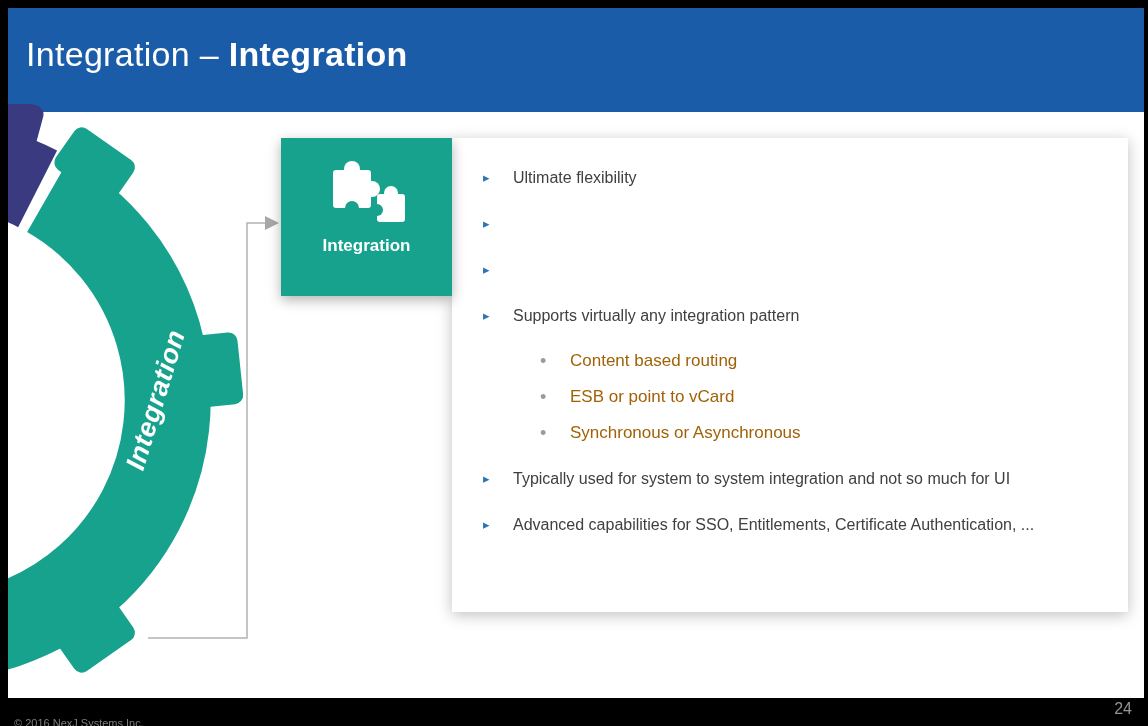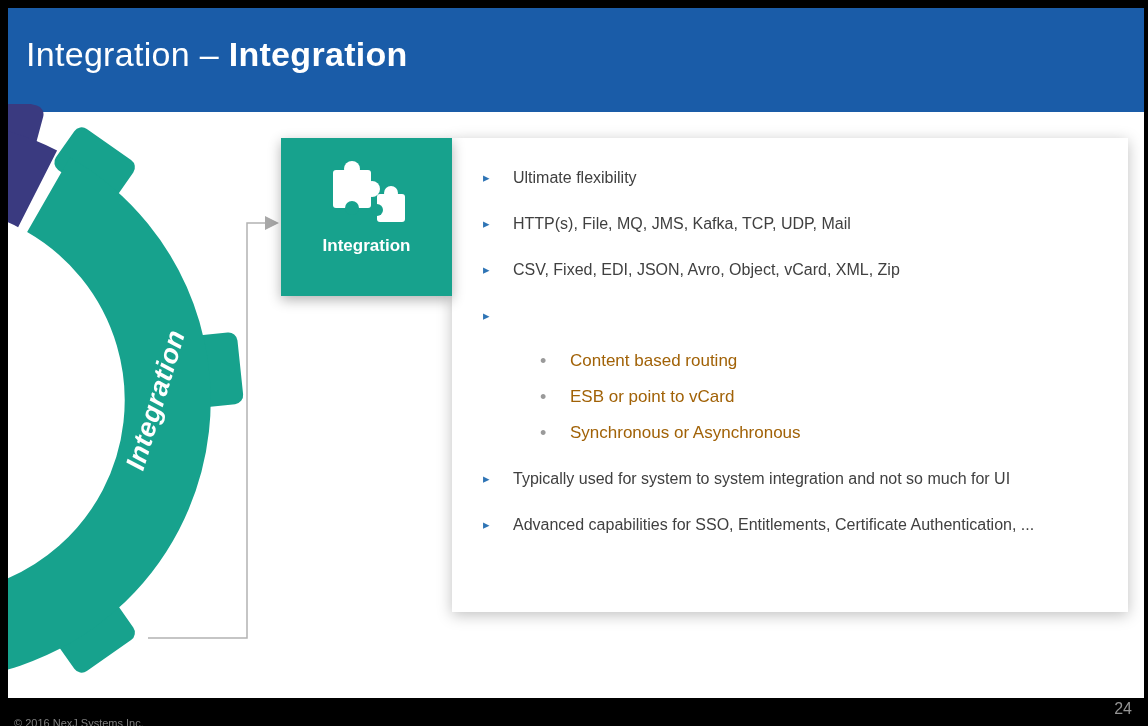--- a/index.html
+++ b/index.html
@@ -130,28 +130,27 @@
     <div class="box-label">Integration</div>
   </div>
 
   <div class="card">
     <div class="b">
       <span class="mk">▸</span>
       <span class="tx">Ultimate flexibility</span>
     </div>
     <div class="b">
       <span class="mk">▸</span>
-      <span class="tx">HTTP(s), File, MQ, JMS, Kafka, TCP, UDP, Mail</span>
     </div>
     <div class="b">
       <span class="mk">▸</span>
-      <span class="tx">CSV, Fixed, EDI, JSON, Avro, Object, vCard, XML, Zip</span>
     </div>
     <div class="b">
       <span class="mk">▸</span>
+      <span class="tx">Supports virtually any integration pattern</span>
     </div>
     <div class="sb">
       <span class="mk">•</span>
       <span class="tx">Content based routing</span>
     </div>
     <div class="sb">
       <span class="mk">•</span>
       <span class="tx">ESB or point to vCard</span>
     </div>
     <div class="sb last">

